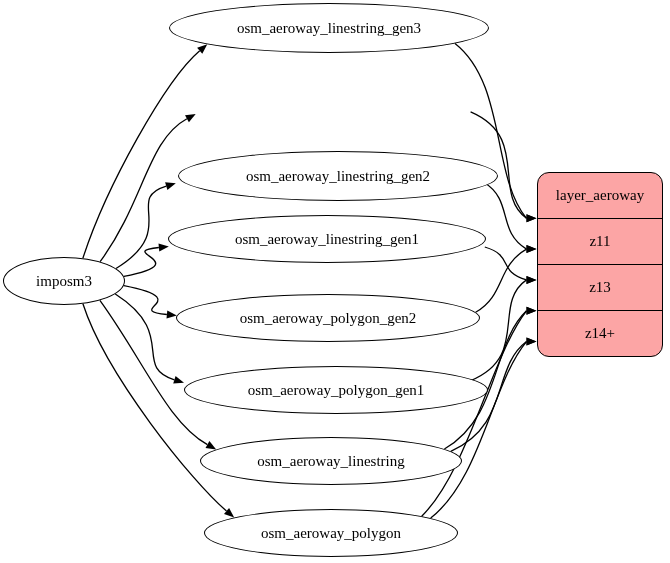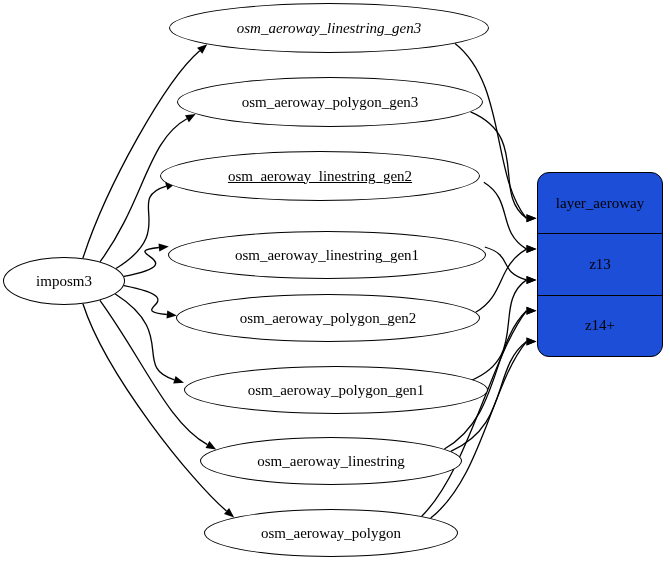--- a/index.html
+++ b/index.html
@@ -93,28 +93,28 @@
       <polygon points="536.5,310.8 526.5,314.8 526.5,306.8" fill="#000000"></polygon>
       <path d="M450.8,451.3 C510.2,425.0 491.5,367.9 526.5,341.6" fill="none" stroke="#000000" stroke-width="1.3"></path>
       <polygon points="536.5,341.6 526.5,345.6 526.5,337.6" fill="#000000"></polygon>
       <path d="M421.7,516.2 C468.1,470.7 491.5,355.8 526.5,310.8" fill="none" stroke="#000000" stroke-width="1.3"></path>
       <polygon points="536.5,310.8 526.5,314.8 526.5,306.8" fill="#000000"></polygon>
       <path d="M430.7,518.1 C481.7,477.9 491.5,383.7 526.5,341.6" fill="none" stroke="#000000" stroke-width="1.3"></path>
       <polygon points="536.5,341.6 526.5,345.6 526.5,337.6" fill="#000000"></polygon>
     </svg>
 
   <div class="node" style="left: 3px; top: 257px; width: 122px; height: 48px;">imposm3</div>
-  <div class="node" style="left: 169px; top: 3px; width: 320px; height: 50px; font-style: italic;">osm_aeroway_linestring_gen3</div>
-  <div class="node" style="left: 177px; top: 77px; width: 306px; height: 50px;">osm_aeroway_polygon_gen3</div>
-  <div class="node" style="left: 160px; top: 151px; width: 320px; height: 50px; text-decoration: underline;">osm_aeroway_linestring_gen2</div>
-  <div class="node" style="left: 168px; top: 231px; width: 318px; height: 48px;">osm_aeroway_linestring_gen1</div>
+  <div class="node" style="left: 169px; top: 3px; width: 320px; height: 50px;">osm_aeroway_linestring_gen3</div>
+  <div class="node" style="left: 178px; top: 151px; width: 320px; height: 50px;">osm_aeroway_linestring_gen2</div>
+  <div class="node" style="left: 168px; top: 215px; width: 318px; height: 48px;">osm_aeroway_linestring_gen1</div>
   <div class="node" style="left: 176px; top: 294px; width: 304px; height: 48px;">osm_aeroway_polygon_gen2</div>
   <div class="node" style="left: 184px; top: 366px; width: 304px; height: 48px;">osm_aeroway_polygon_gen1</div>
   <div class="node" style="left: 200px; top: 437px; width: 262px; height: 48px;">osm_aeroway_linestring</div>
   <div class="node" style="left: 204px; top: 509px; width: 254px; height: 48px;">osm_aeroway_polygon</div>
 
-  <div class="layer-node" id="layer-node" style="left: 537px; top: 172px; width: 126px; height: 185px; background: #1d4ed8; border-color: rgb(0, 0, 0); border-radius: 12px;">
+  <div class="layer-node" id="layer-node" style="left: 537px; top: 172px; width: 126px; height: 185px; background: #fca5a5; border-color: rgb(0, 0, 0); border-radius: 12px;">
     <div class="layer-row">layer_aeroway</div>
+    <div class="layer-row">z11</div>
     <div class="layer-row">z13</div>
     <div class="layer-row">z14+</div>
   </div>
 
 </div>
 
 </body></html>

